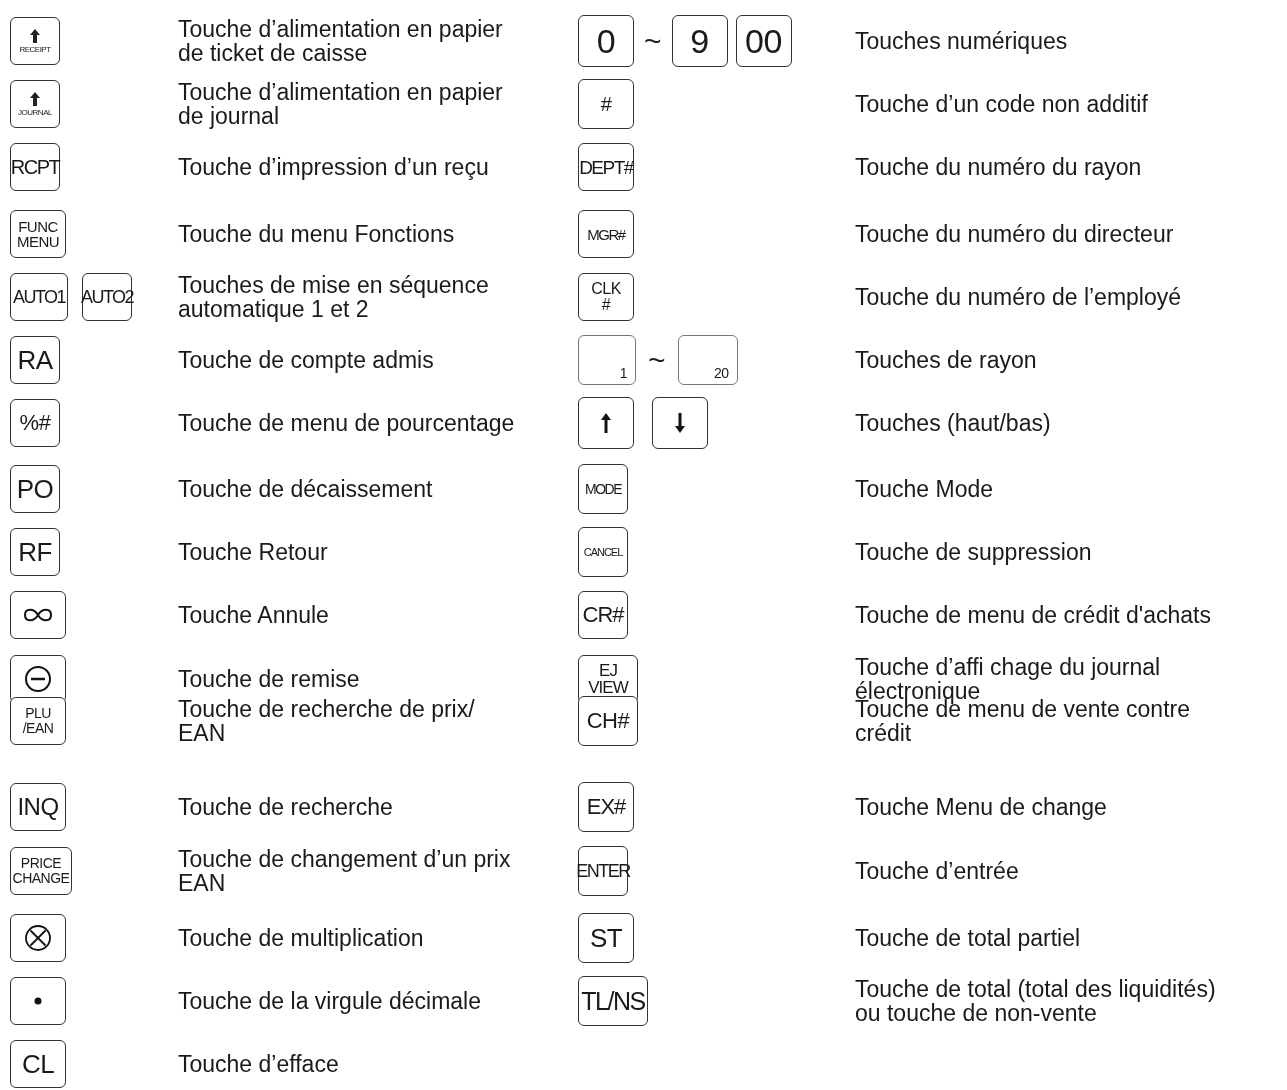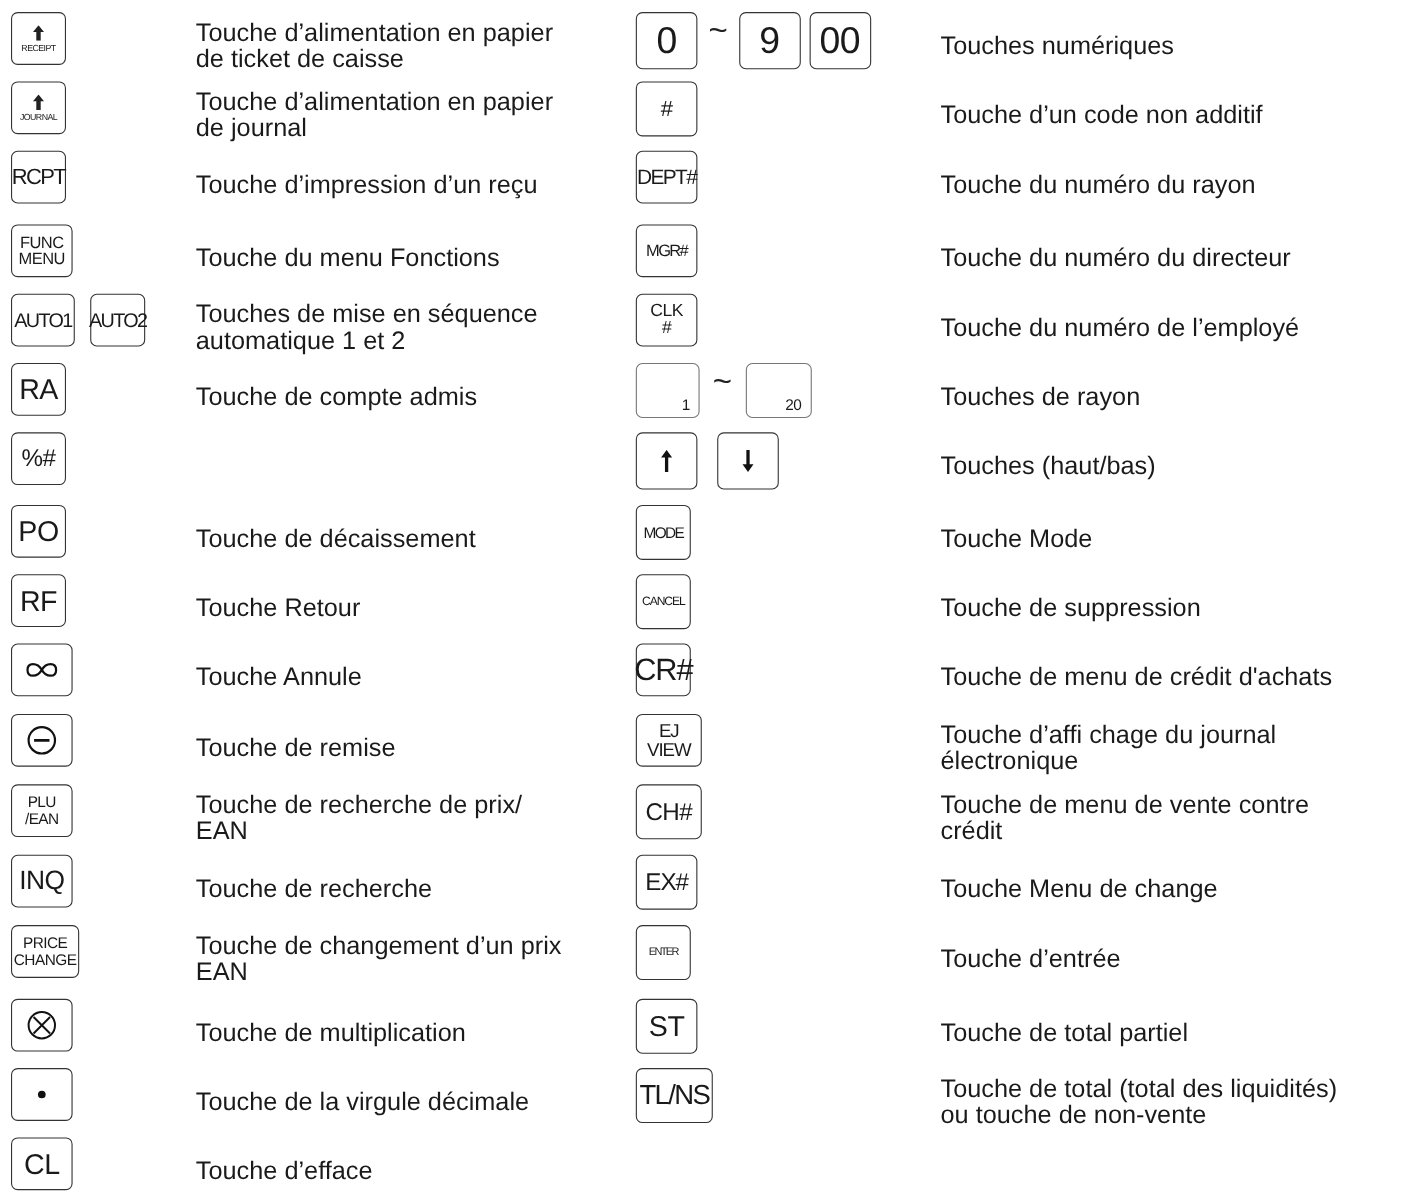--- a/index.html
+++ b/index.html
@@ -1,21 +1,21 @@
 <!DOCTYPE html>
 <html><head>
 <meta charset="utf-8">
 <style>
   html, body { margin: 0; padding: 0; background: #ffffff; }
   body {
     width: 1287px; height: 1090px; position: relative; overflow: hidden;
     font-family: "Liberation Sans", sans-serif; color: #1a1a1a;
   }
   .row { position: absolute; left: 0; width: 1287px; height: 60px; }
-  .keygroup { position: absolute; top: 0; height: 60px; display: flex; gap: 12px; }
+  .keygroup { position: absolute; top: 0; height: 60px; display: flex; align-items: center; gap: 12px; }
   .key {
     box-sizing: border-box; border: 1.5px solid #333; border-radius: 6px;
     height: 48px; min-width: 50px; padding: 0 4px;
     display: flex; flex-direction: column; align-items: center; justify-content: center;
     font-family: "Liberation Sans", sans-serif; background: #fff; line-height: 1;
     letter-spacing: -0.5px;
   }
   .key.lg { font-size: 26px; }
   .key.condensed { font-size: 19px; transform-origin: center; letter-spacing: -1.5px; }
   .key.dept { border-color: #777; align-items: flex-end; justify-content: flex-end; padding: 0 8px 4px 0; font-size: 14px; width: 58px; }
@@ -172,20 +172,23 @@
     <span>Touches de rayon</span>
   </div>
 </div>
 
 <div class="row" style="top:393px">
   <div class="keygroup" style="left:10px">
     <div class="key" style="width:50px;font-size:22px">
         <span>%#</span>
       </div>
   </div>
+  <div class="desc left">
+    <span>Touche de menu de pourcentage</span>
+  </div>
   <div class="keygroup" style="left:578px;gap:18px">
     <div class="key" style="width:56px;height:52px">
       <svg width="12" height="20" viewBox="0 0 12 20">
           <path d="M6 0 L11 7 L7.5 7 L7.5 20 L4.5 20 L4.5 7 L1 7 Z" fill="#111"></path>
         </svg>
     </div>
     <div class="key" style="width:56px;height:52px">
       <svg width="12" height="20" viewBox="0 0 12 20">
           <path d="M6 20 L11 13 L7.5 13 L7.5 0 L4.5 0 L4.5 13 L1 13 Z" fill="#111"></path>
         </svg>
@@ -239,21 +242,21 @@
     <div class="key" style="width:56px">
       <svg width="32" height="18" viewBox="0 0 32 18">
           <path d="M16 9 C12 2, 3 2, 3 9 C3 16, 12 16, 16 9 C20 2, 29 2, 29 9 C29 16, 20 16, 16 9" fill="none" stroke="#111" stroke-width="2"></path>
         </svg>
     </div>
   </div>
   <div class="desc left">
     <span>Touche Annule</span>
   </div>
   <div class="keygroup" style="left:578px">
-    <div class="key" style="width:33px;font-size:28px;letter-spacing:-1px">
+    <div class="key" style="width:33px;font-size:22px;letter-spacing:-1px">
         <span>CR#</span>
       </div>
   </div>
   <div class="desc right">
     <span>Touche de menu de crédit d'achats</span>
   </div>
 </div>
 
 <div class="row" style="top:649px">
   <div class="keygroup" style="left:10px">
@@ -272,21 +275,21 @@
       <span class="line">EJ</span>
       <span class="line">VIEW</span>
     </div>
   </div>
   <div class="desc right">
     <span>Touche d’affi chage du journal</span>
     <span>électronique</span>
   </div>
 </div>
 
-<div class="row" style="top:713px">
+<div class="row" style="top:691px">
   <div class="keygroup" style="left:10px">
     <div class="key" style="width:56px;font-size:14px;line-height:15px">
       <span class="line">PLU</span>
       <span class="line">/EAN</span>
     </div>
   </div>
   <div class="desc left">
     <span>Touche de recherche de prix/</span>
     <span>EAN</span>
   </div>
@@ -325,21 +328,21 @@
     <div class="key" style="width:62px;font-size:14px;line-height:15px;letter-spacing:-0.5px">
       <span class="line">PRICE</span>
       <span class="line">CHANGE</span>
     </div>
   </div>
   <div class="desc left">
     <span>Touche de changement d’un prix</span>
     <span>EAN</span>
   </div>
   <div class="keygroup" style="left:578px">
-    <div class="key condensed" style="width:40px;font-size:10px;letter-spacing:-1.5px;height:50px">
+    <div class="key condensed" style="width:40px;font-size:18px;letter-spacing:-1.5px;height:50px">
         <span>ENTER</span>
       </div>
   </div>
   <div class="desc right">
     <span>Touche d’entrée</span>
   </div>
 </div>
 
 <div class="row" style="top:908px">
   <div class="keygroup" style="left:10px">

